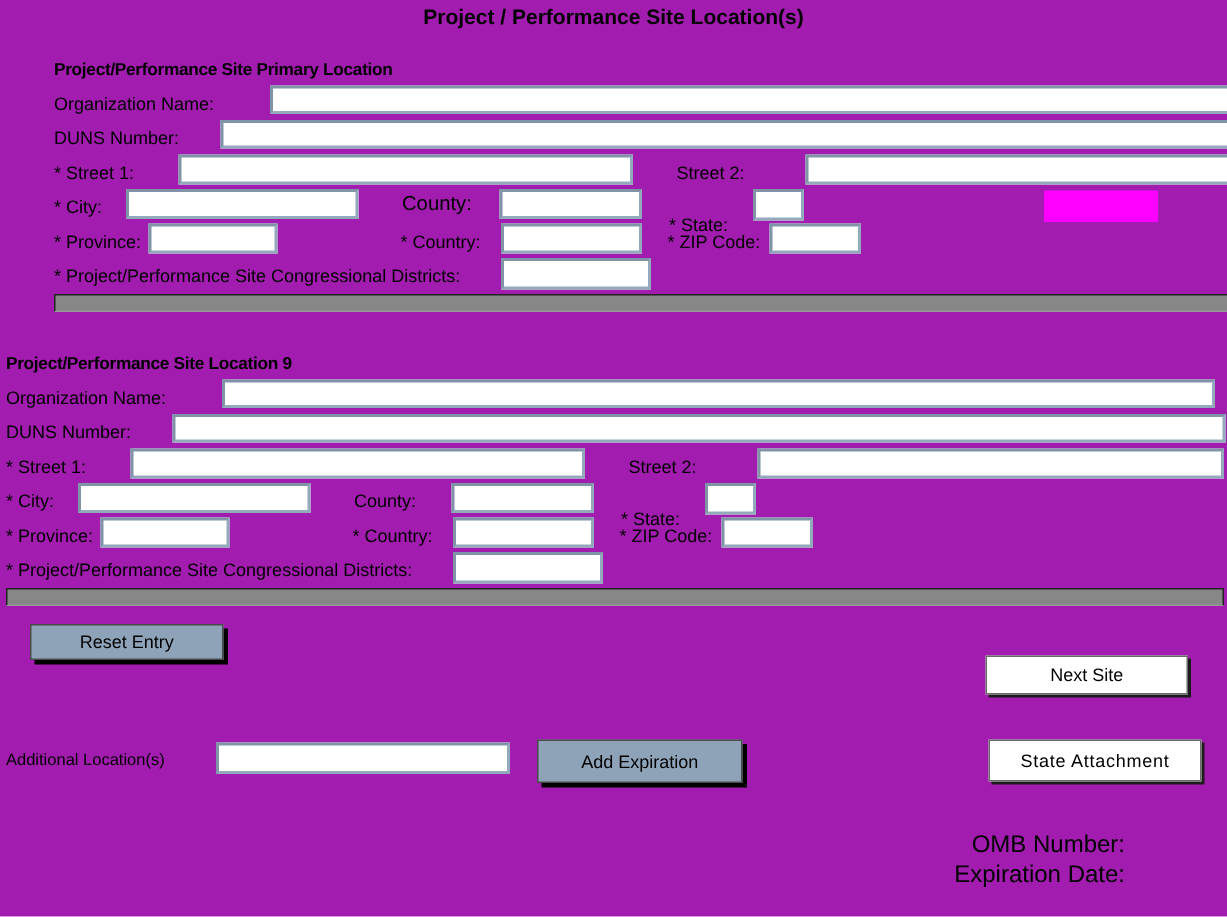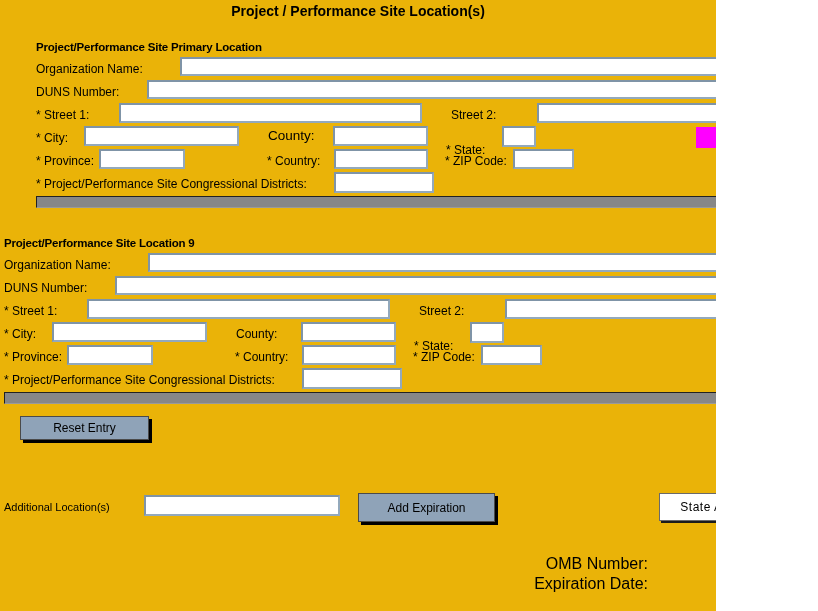--- a/index.html
+++ b/index.html
@@ -1,21 +1,21 @@
 <!DOCTYPE html>
 <html><head>
 <meta charset="utf-8">
 <style>
   * { margin: 0; padding: 0; box-sizing: border-box; }
   html, body { background: #ffffff; }
   #page {
     position: relative;
-    width: 716px;
+    width: 818px;
     height: 611px;
-    background: #eab308;
+    background: #a21caf;
     font-family: "Liberation Sans", sans-serif;
     color: #000;
     overflow: hidden;
   }
   .page-title {
     position: absolute;
     top: 3px; left: 0; width: 100%;
     text-align: center;
     font-size: 14px;
     font-weight: bold;
@@ -195,20 +195,21 @@
     <span class="lbl lbl-zip">* ZIP Code:</span>
     <input class="field fld-zip" type="text" value="" style="">
 
     <span class="lbl lbl-congress">* Project/Performance Site Congressional Districts:</span>
     <input class="field fld-congress" type="text" value="" style="">
 
     <div class="divider-bar"></div>
   </div>
 
   <div class="btn btn-blue" id="btn-reset">Reset Entry</div>
+  <div class="btn btn-white" id="btn-next">Next Site</div>
 
   <span id="lbl-additional">Additional Location(s)</span>
   <input class="field" id="fld-additional" type="text" value="" style="">
   <div class="btn btn-blue" id="btn-add">Add Expiration</div>
   <div class="btn btn-white" id="btn-view">State  Attachment</div>
 
   <span class="footer-line" id="omb-number">OMB Number:</span>
   <span class="footer-line" id="expiration-date">Expiration Date:</span>
 
 </div>

